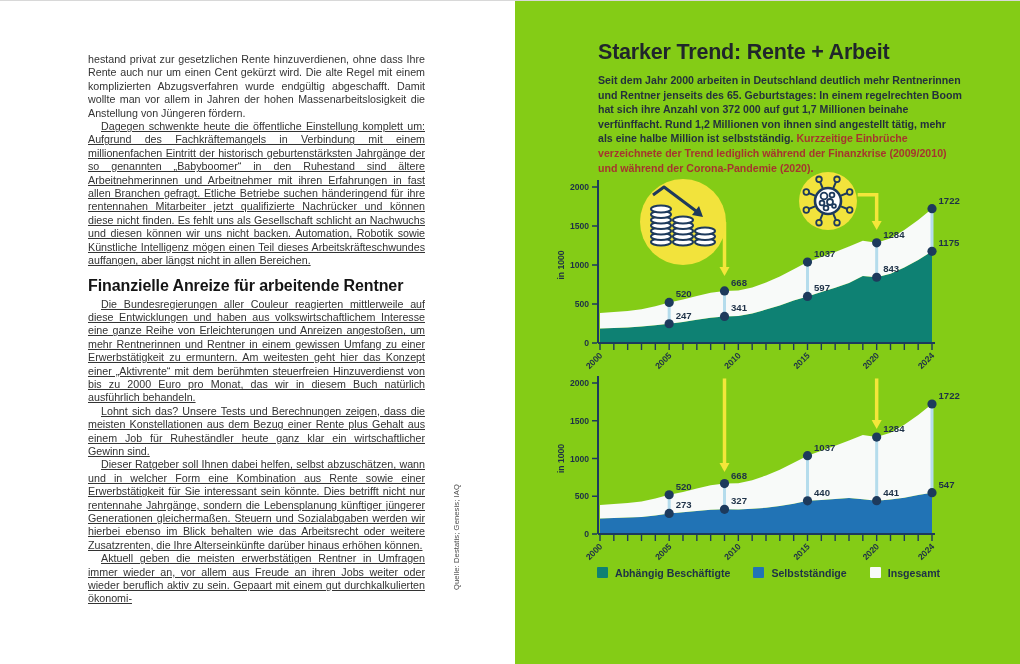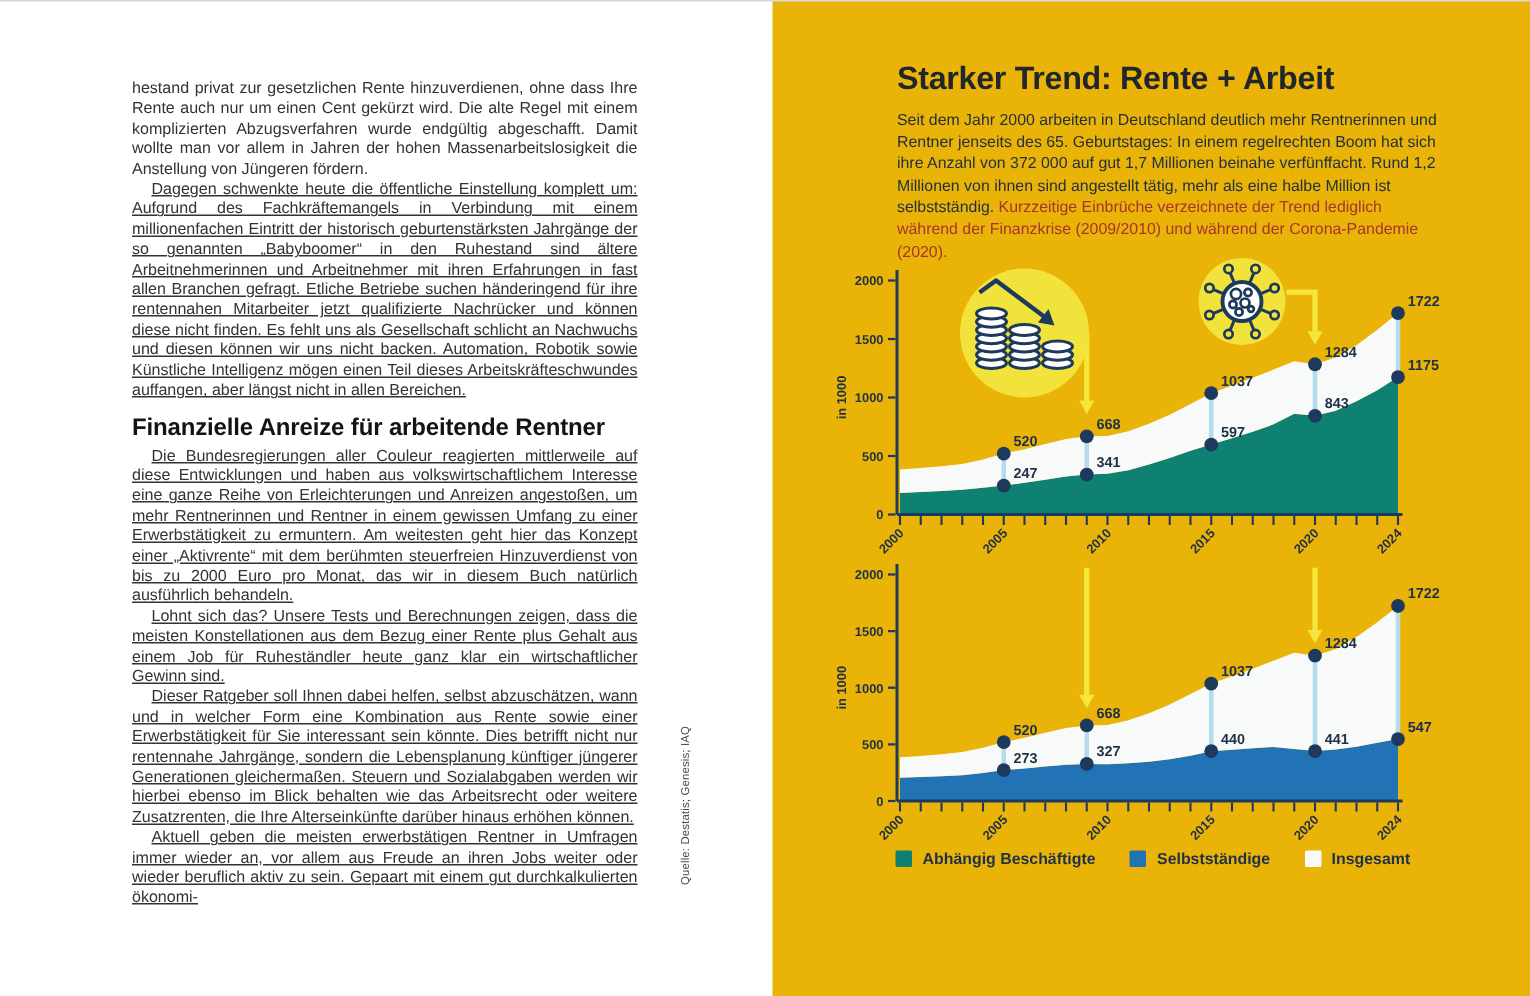--- a/index.html
+++ b/index.html
@@ -11,21 +11,21 @@
   .left-page { position:absolute; left:0; top:0; width:515px; height:544px; background:#ffffff; }
   .text-col { position:absolute; left:88px; top:53px; width:337px; color:#333; font-size:10.7px; line-height:13.4px; text-align:justify; }
   .text-col p { margin:0; }
   .text-col p.indent { text-indent:13px;text-decoration:underline; }
   .text-col h2 { font-size:16px; line-height:17px; color:#141414; margin:9px 0 4px 0; font-weight:bold; letter-spacing:-0.1px; }
   .source-note { position:absolute; left:452px; top:478px; height:112px; writing-mode:vertical-rl; transform:rotate(180deg); font-size:7.6px; color:#4a4a4a; letter-spacing:0.1px; white-space:nowrap; }
 
   
   .right-page { position:absolute; left:515px; top:0; width:505px; height:664px; }
   .ig-title { position:absolute; left:83px; top:40px; width:400px; font-size:21.5px; line-height:24px; font-weight:bold; letter-spacing:-0.2px; }
-  .ig-intro { position:absolute; left:83px; top:73px; width:364px; font-size:10.6px; line-height:14.6px; font-weight:normal; }
+  .ig-intro { position:absolute; left:83px; top:73px; width:364px; font-size:10.6px; line-height:14.6px; font-weight:bold; }
   .chart { position:absolute; left:25px; width:460px; }
   #chart1 { top:160px; height:212px; }
   #chart2 { top:372px; height:200px; }
   .chart > svg.plot { position:absolute; left:0; top:0; }
   .icon { position:absolute; }
   .icon-coins { left:99px; top:18px; width:88px; height:88px; }
   .icon-virus { left:258px; top:11px; width:60px; height:60px; }
   .legend { position:absolute; left:82px; top:567px; display:flex; align-items:center; font-size:10.6px; font-weight:bold; }
   .leg-item { display:flex; margin-right:23px; }
   .leg-item .sw { display:inline-block; width:11px; height:11px; margin-right:7px; border-radius:1px; }
@@ -45,21 +45,21 @@
     <p class="indent">Dagegen schwenkte heute die öffentliche Einstellung komplett um: Aufgrund des Fachkräftemangels in Verbindung mit einem millionenfachen Eintritt der historisch geburtenstärksten Jahrgänge der so genannten „Babyboomer“ in den Ruhestand sind ältere Arbeitnehmerinnen und Arbeitnehmer mit ihren Erfahrungen in fast allen Branchen gefragt. Etliche Betriebe suchen händeringend für ihre rentennahen Mitarbeiter jetzt qualifizierte Nachrücker und können diese nicht finden. Es fehlt uns als Gesellschaft schlicht an Nachwuchs und diesen können wir uns nicht backen. Automation, Robotik sowie Künstliche Intelligenz mögen einen Teil dieses Arbeitskräfteschwundes auffangen, aber längst nicht in allen Bereichen.</p>
     <h2>Finanzielle Anreize für arbeitende Rentner</h2>
     <p class="indent">Die Bundesregierungen aller Couleur reagierten mittlerweile auf diese Entwicklungen und haben aus volkswirtschaftlichem Interesse eine ganze Reihe von Erleichterungen und Anreizen angestoßen, um mehr Rentnerinnen und Rentner in einem gewissen Umfang zu einer Erwerbstätigkeit zu ermuntern. Am weitesten geht hier das Konzept einer „Aktivrente“ mit dem berühmten steuerfreien Hinzuverdienst von bis zu 2000 Euro pro Monat, das wir in diesem Buch natürlich ausführlich behandeln.</p>
     <p class="indent">Lohnt sich das? Unsere Tests und Berechnungen zeigen, dass die meisten Konstellationen aus dem Bezug einer Rente plus Gehalt aus einem Job für Ruheständler heute ganz klar ein wirtschaftlicher Gewinn sind.</p>
     <p class="indent">Dieser Ratgeber soll Ihnen dabei helfen, selbst abzuschätzen, wann und in welcher Form eine Kombination aus Rente sowie einer Erwerbstätigkeit für Sie interessant sein könnte. Dies betrifft nicht nur rentennahe Jahrgänge, sondern die Lebensplanung künftiger jüngerer Generationen gleichermaßen. Steuern und Sozialabgaben werden wir hierbei ebenso im Blick behalten wie das Arbeitsrecht oder weitere Zusatzrenten, die Ihre Alterseinkünfte darüber hinaus erhöhen können.</p>
     <p class="indent">Aktuell geben die meisten erwerbstätigen Rentner in Umfragen immer wieder an, vor allem aus Freude an ihren Jobs weiter oder wieder beruflich aktiv zu sein. Gepaart mit einem gut durchkalkulierten ökonomi-</p>
   </div>
   <div class="source-note" style="color: rgb(74, 74, 74);">Quelle: Destatis; Genesis; IAQ</div>
 </section>
 
-<section class="right-page" style="background: #eab308;">
+<section class="right-page" style="background: #84cc16;">
   <h1 class="ig-title" style="color: rgb(32, 38, 43);">Starker Trend: Rente + Arbeit</h1>
   <p class="ig-intro" style="color: rgb(36, 49, 60);"><span>Seit dem Jahr 2000 arbeiten in Deutschland deutlich mehr Rentnerinnen und Rentner jenseits des 65. Geburtstages: In einem regelrechten Boom hat sich ihre Anzahl von 372 000 auf gut 1,7 Millionen beinahe verfünffacht. Rund 1,2 Millionen von ihnen sind angestellt tätig, mehr als eine halbe Million ist selbstständig.</span> <span class="red" style="color: rgb(165, 54, 46);">Kurzzeitige Einbrüche verzeichnete der Trend lediglich während der Finanzkrise (2009/2010) und während der Corona-Pandemie (2020).</span></p>
 
   <div id="chart1" class="chart">
       <svg class="plot" width="460" height="212" viewBox="0 0 460 212">
         <g>
           <polygon points="60,183 60.0,168.6 73.8,168.0 87.7,167.4 101.5,166.5 115.3,165.2 129.2,163.7 143.0,161.9 156.8,159.8 170.7,157.7 184.5,156.4 198.3,155.9 212.2,153.5 226.0,149.6 239.8,145.4 253.7,140.5 267.5,136.4 281.3,132.1 295.2,127.8 309.0,122.9 322.8,115.9 336.7,117.2 350.5,113.8 364.3,107.5 378.2,100.1 392.0,91.3 392,183" fill="#0e8173"></polygon>
           <polygon points="60.0,153.0 73.8,152.0 87.7,150.9 101.5,149.3 115.3,146.3 129.2,142.4 143.0,139.5 156.8,136.0 170.7,132.7 184.5,130.9 198.3,130.6 212.2,127.5 226.0,122.5 239.8,116.5 253.7,109.3 267.5,102.1 281.3,97.0 295.2,91.9 309.0,86.4 322.8,80.8 336.7,82.8 350.5,78.3 364.3,70.1 378.2,59.9 392.0,48.7 392.0,91.3 378.2,100.1 364.3,107.5 350.5,113.8 336.7,117.2 322.8,115.9 309.0,122.9 295.2,127.8 281.3,132.1 267.5,136.4 253.7,140.5 239.8,145.4 226.0,149.6 212.2,153.5 198.3,155.9 184.5,156.4 170.7,157.7 156.8,159.8 143.0,161.9 129.2,163.7 115.3,165.2 101.5,166.5 87.7,167.4 73.8,168.0 60.0,168.6" fill="#f8faf9"></polygon>
         </g>
         <g stroke="#1d3a5c">

